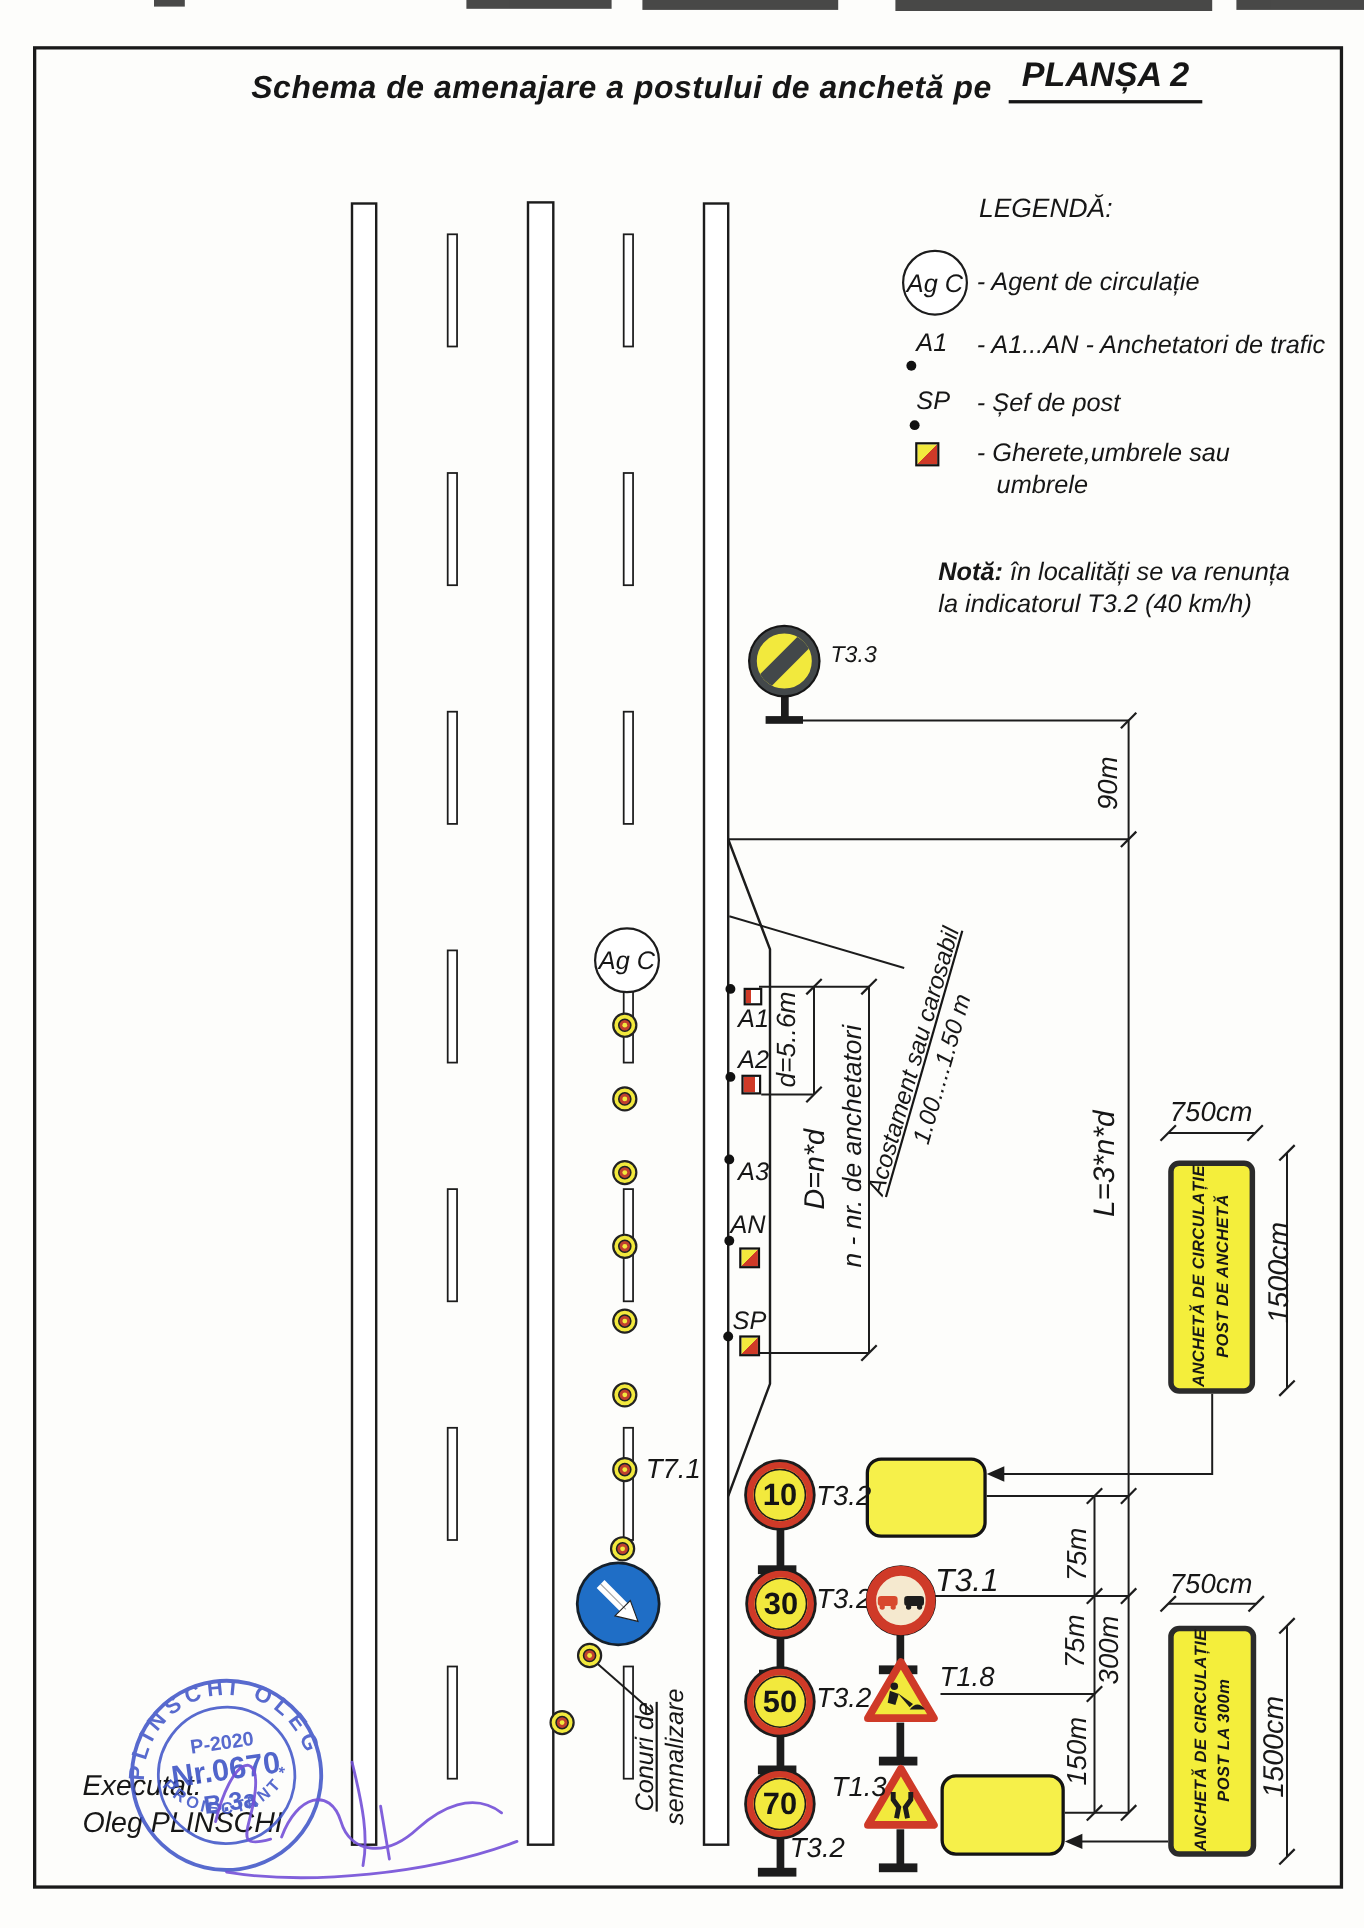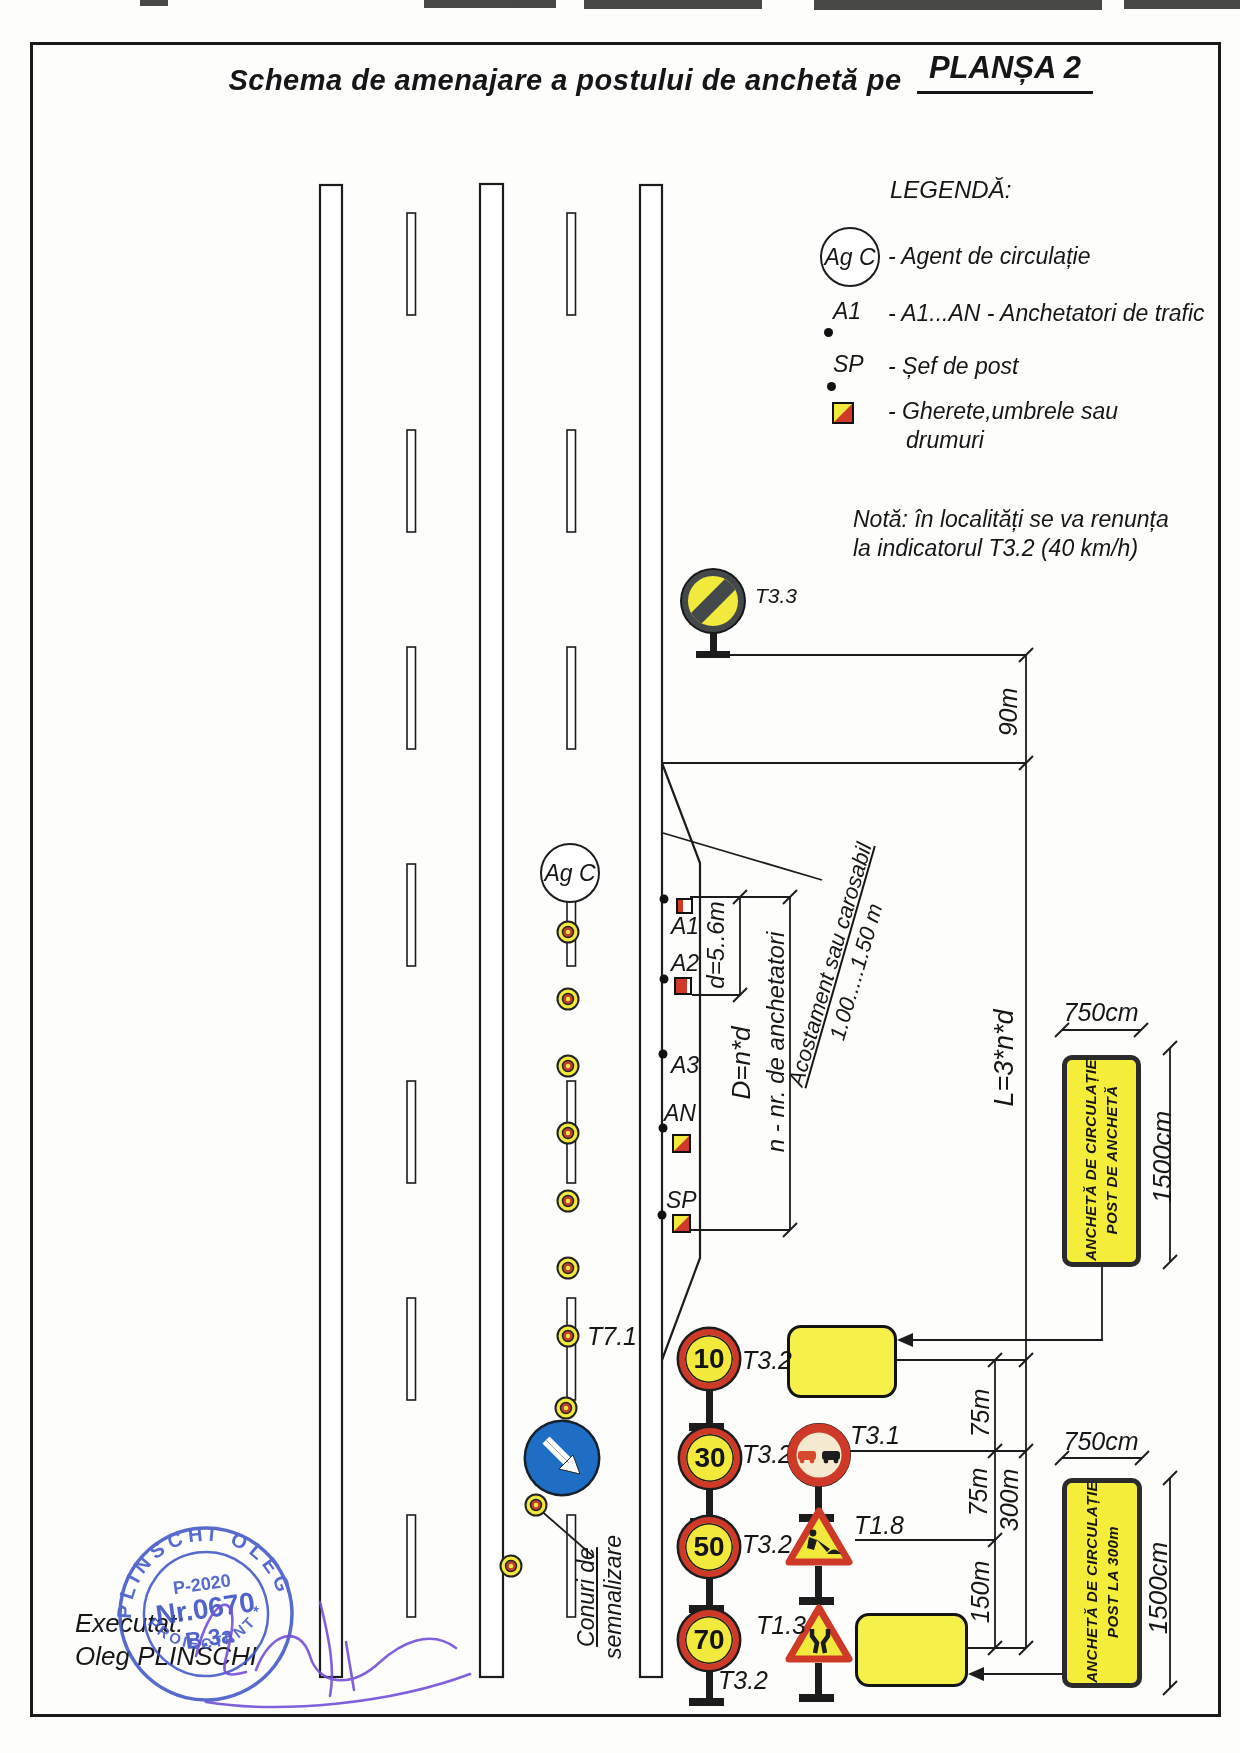--- a/index.html
+++ b/index.html
@@ -1,21 +1,21 @@
 <!DOCTYPE html>
 <html><head>
 <meta charset="utf-8">
 <style>
   html,body{margin:0;padding:0;background:#e8e8e6}
   .page{position:relative;width:1240px;height:1753px;background:#fdfdfb;overflow:hidden;
         font-family:"Liberation Sans",sans-serif;color:#161616}
   .frame{position:absolute;left:30px;top:42px;width:1185px;height:1669px;border:3px solid #1a1a1a;pointer-events:none}
   svg.linework{position:absolute;left:0;top:0}
   .t{position:absolute;font-family:"Liberation Sans",sans-serif;font-style:italic;color:#161616;white-space:nowrap}
-  .b{font-weight:normal}
+  .b{font-weight:bold}
   .c{transform:translate(-50%,-50%)}
   .r{transform:translate(-50%,-50%) rotate(-90deg)}
   .ctr{text-align:center}
   .title{font-weight:bold;font-size:29px;letter-spacing:.5px}
   .plansa{font-weight:bold;font-size:31px;border-bottom:3px solid #161616;padding:0 4px 5px 4px}
   
   .spd{position:absolute;width:60px;height:60px;box-sizing:border-box;border-radius:50%;
        background:#f2e93d;border:6px solid #cf3a28;
        box-shadow:0 0 0 2.5px #1c1c1c, inset 0 0 0 1.5px #1c1c1c;
        display:flex;align-items:center;justify-content:center;
@@ -224,21 +224,21 @@
     </div>
   <div class="t" style="left:888px;top:243px;font-size:23px">- Agent de circulație</div>
   <div class="t" style="left:833px;top:298px;font-size:23px">A1</div>
   <div class="dot" style="left:824px;top:328px"></div>
   <div class="t" style="left:888px;top:300px;font-size:23px">- A1...AN - Anchetatori de trafic</div>
   <div class="t" style="left:833px;top:351px;font-size:23px">SP</div>
   <div class="dot" style="left:827px;top:382px"></div>
   <div class="t" style="left:888px;top:353px;font-size:23px">- Șef de post</div>
   <div class="sq sq-diag" style="left:832px;top:402px;width:22px;height:22px"></div>
   <div class="t" style="left:888px;top:398px;font-size:23px">- Gherete,umbrele sau</div>
-  <div class="t" style="left:906px;top:427px;font-size:23px">drumuri</div>
+  <div class="t" style="left:906px;top:427px;font-size:23px">umbrele</div>
 
   <div class="t" style="left:853px;top:506px;font-size:23px">
     <span class="b">Notă:</span>
     <span>în localități se va renunța</span></div>
   <div class="t" style="left:853px;top:535px;font-size:23px">la indicatorul T3.2 (40 km/h)</div>
 
   <div class="t33" style="left:682px;top:570px">
     <div class="band"></div>
     </div>
   <div class="t" style="left:755px;top:584px;font-size:21px">T3.3</div>
@@ -308,21 +308,21 @@
     <circle cx="33" cy="33" r="27" fill="none" stroke="#cf3a28" stroke-width="9"></circle>
     <g>
       <rect x="12" y="29" width="18" height="9" rx="3" fill="#d8492d"></rect>
       <circle cx="16" cy="39" r="2.4" fill="#d8492d"></circle>
         <circle cx="26" cy="39" r="2.4" fill="#d8492d"></circle>
       <rect x="36" y="29" width="18" height="9" rx="3" fill="#1c1c1c"></rect>
       <circle cx="40" cy="39" r="2.4" fill="#1c1c1c"></circle>
         <circle cx="50" cy="39" r="2.4" fill="#1c1c1c"></circle>
     </g>
   </svg>
-  <div class="t" style="left:850px;top:1421px;font-size:25px">T3.1</div>
+  <div class="t" style="left:850px;top:1421px;font-size:29px">T3.1</div>
 
   <svg style="position:absolute;left:785px;top:1506px" width="68" height="62" viewBox="0 0 68 62">
     <path d="M34 5 L64 56 L4 56 Z" fill="#f2e93d" stroke="#cf3a28" stroke-width="7" stroke-linejoin="round"></path>
     <g fill="#1c1c1c">
       <circle cx="28" cy="27" r="3.4"></circle>
       <path d="M24 31 l8 3 l-3 10 l-7 -2 z"></path>
       <path d="M31 33 L45 43 L42 46 Z"></path>
       <path d="M42 48 q7 -9 14 0 z"></path>
     </g>
   </svg>

